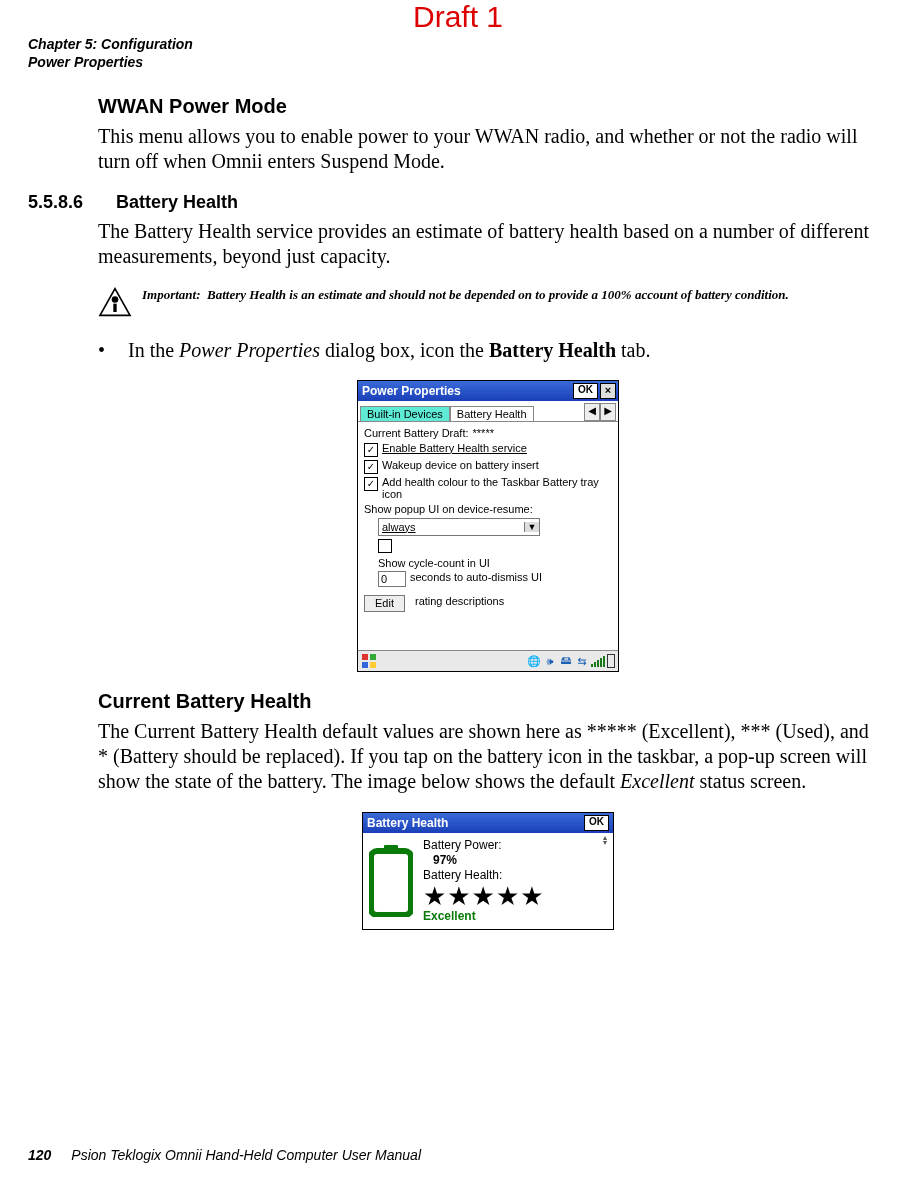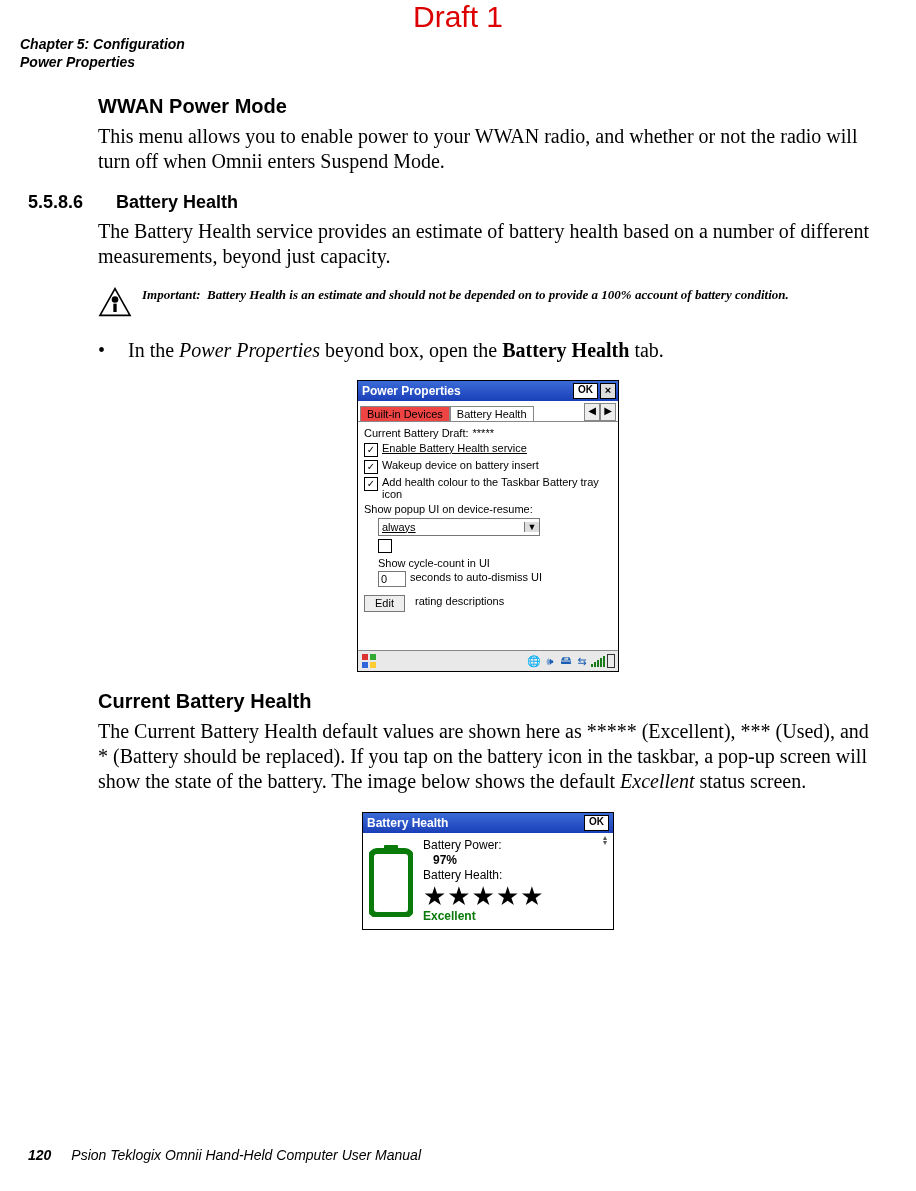--- a/index.html
+++ b/index.html
@@ -19,21 +19,21 @@
     left: 50%;
     transform: translateX(-50%);
     font-family: Arial, Helvetica, sans-serif;
     color: #d00;
     font-size: 30px;
     font-weight: 400;
   }
   .header {
     position: absolute;
     top: 36px;
-    left: 20px;
+    left: 28px;
     font-family: "Trebuchet MS", Verdana, sans-serif;
     font-style: italic;
     font-weight: 700;
     font-size: 14px;
     line-height: 1.25;
     color: #000;
   }
   .content {
     position: absolute;
     left: 98px;
@@ -146,21 +146,21 @@
     display: flex;
     align-items: center;
     border-bottom: 1px solid #888;
     padding: 2px 2px 0 2px;
     gap: 0;
   }
   .tab {
     border: 1px solid #888;
     border-bottom: none;
     padding: 1px 6px;
-    background: #ef4444;
+    background: #5eead4;
     font-size: 11px;
     position: relative;
     top: 1px;
   }
   .tab.active {
     background: #fff;
   }
   .tab-nav {
     margin-left: auto;
     display: flex;
@@ -367,21 +367,21 @@
     </div>
     <div class="important-text">
       <span class="important-label">Important:</span>
       <span>&nbsp;</span><span>Battery Health is an estimate and should not be depended on to provide a 100% account of battery condition.</span>
     </div>
   </div>
 
   <div class="bullet-row">
     <div class="bullet-dot">•</div>
     <div>
-      <span>In the </span><span class="italic">Power Properties</span><span> beyond box, open the </span><span class="bold">Battery Health</span><span> tab.</span>
+      <span>In the </span><span class="italic">Power Properties</span><span> dialog box, icon the </span><span class="bold">Battery Health</span><span> tab.</span>
     </div>
   </div>
 
   <div class="win">
     <div class="titlebar">
       <span class="t-title">Power Properties</span>
       <span class="t-ok">OK</span>
       <span class="t-x">×</span>
     </div>
     <div class="tabs">

